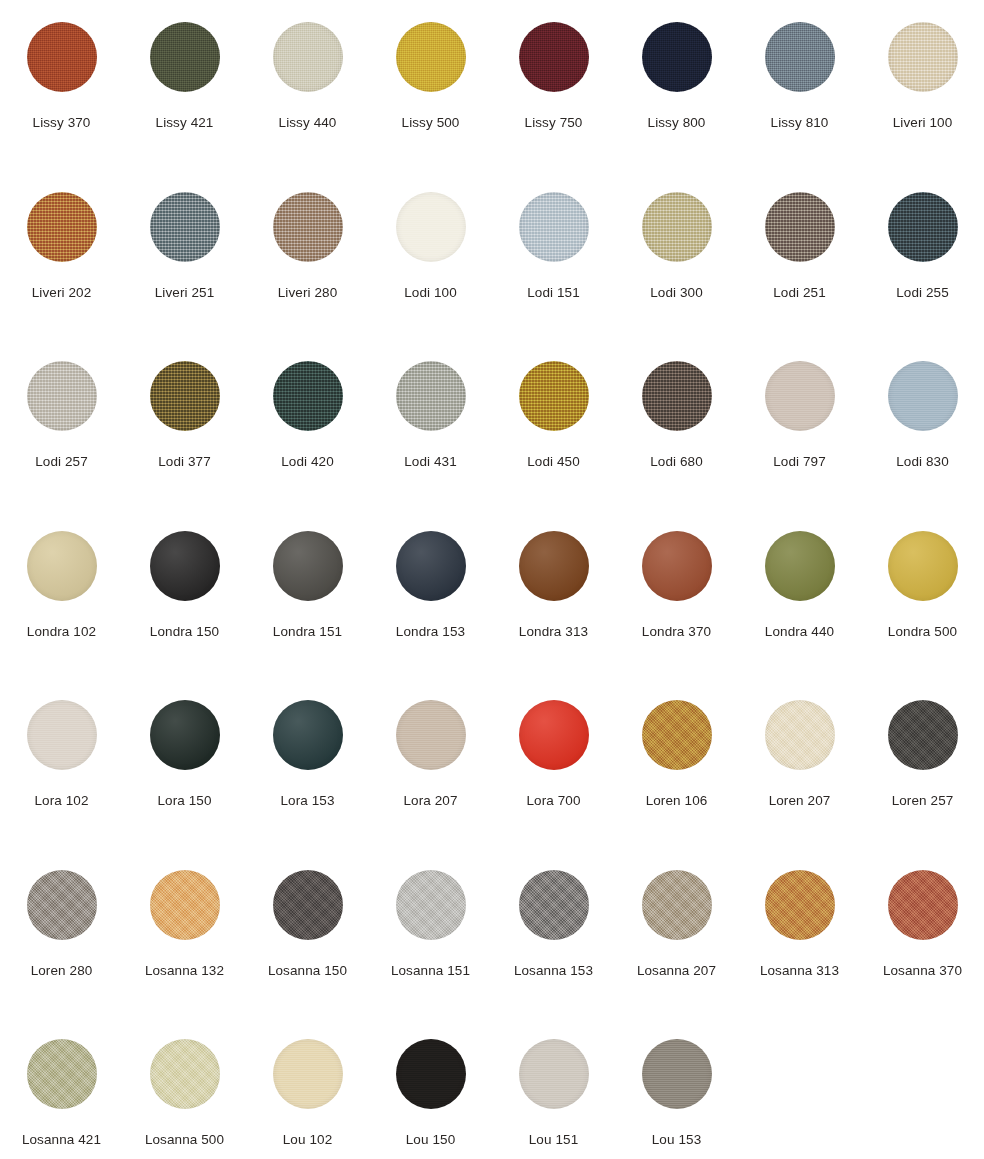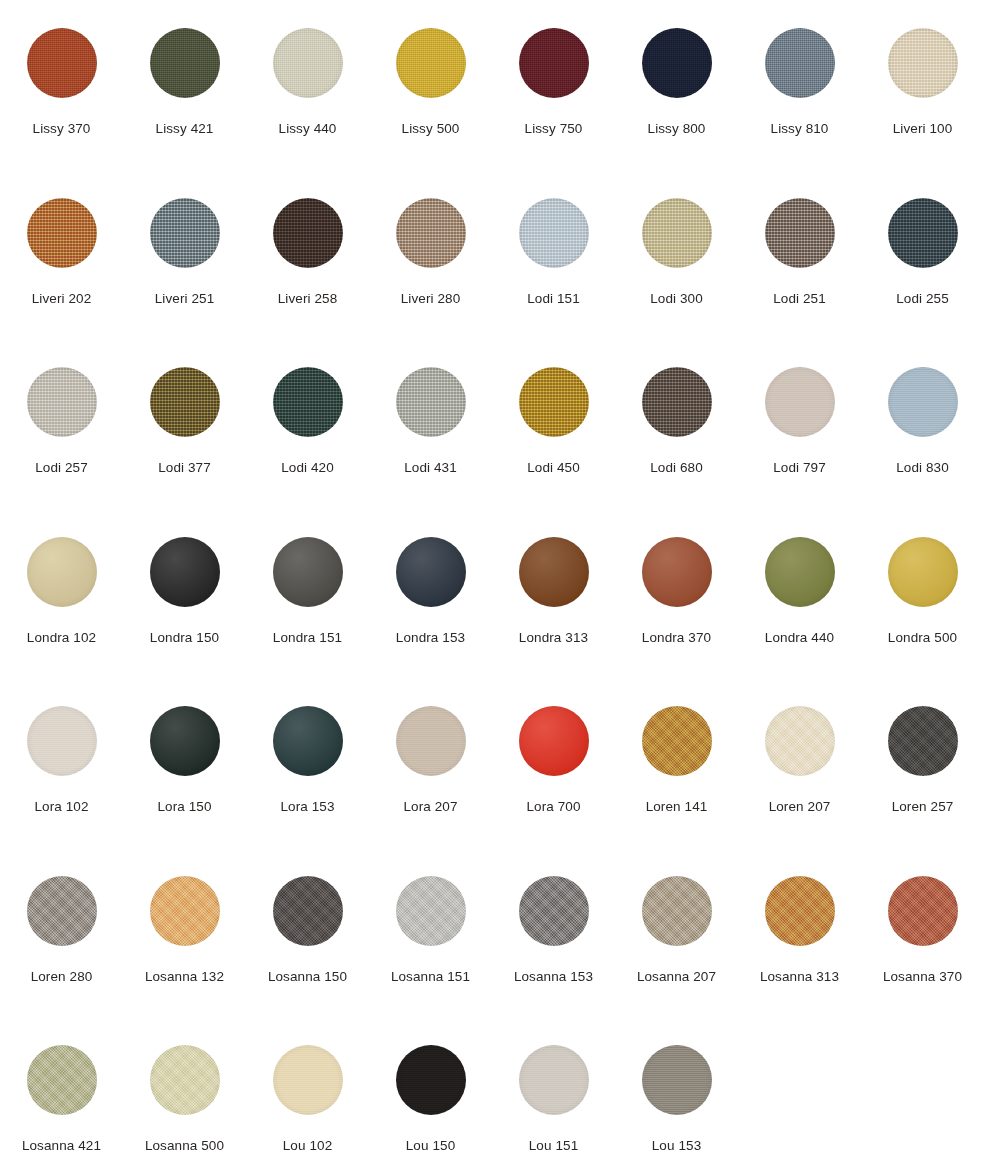--- a/index.html
+++ b/index.html
@@ -16,21 +16,21 @@
     color: #231f20;
     overflow: hidden;
   }
 
   #swatch-grid {
     display: grid;
     grid-template-columns: repeat(8, 123px);
     grid-template-rows: repeat(7, 169.5px);
     width: 984px;
     height: 1159px;
-    padding-top: 18px;
+    padding-top: 12px;
   }
 
   .swatch-cell {
     display: flex;
     flex-direction: column;
     align-items: center;
     justify-content: flex-start;
   }
 
   .swatch-disc {
@@ -132,28 +132,28 @@
     </div>
     <div class="swatch-cell">
       <div class="swatch-disc tex-coarse" style="background: rgb(185, 124, 66);"></div>
       <div class="swatch-label">Liveri 202</div>
     </div>
     <div class="swatch-cell">
       <div class="swatch-disc tex-coarse" style="background: rgb(128, 140, 144);"></div>
       <div class="swatch-label">Liveri 251</div>
     </div>
     <div class="swatch-cell">
-      <div class="swatch-disc tex-coarse" style="background: rgb(74, 58, 51);"></div>
-      <div class="swatch-label">Liveri 258</div>
-    </div>
-    <div class="swatch-cell">
       <div class="swatch-disc tex-coarse" style="background: rgb(171, 150, 132);"></div>
       <div class="swatch-label">Liveri 280</div>
     </div>
     <div class="swatch-cell">
+      <div class="swatch-disc tex-fine" style="background: rgb(242, 239, 228);"></div>
+      <div class="swatch-label">Lodi 100</div>
+    </div>
+    <div class="swatch-cell">
       <div class="swatch-disc tex-coarse" style="background: rgb(193, 203, 210);"></div>
       <div class="swatch-label">Lodi 151</div>
     </div>
     <div class="swatch-cell">
       <div class="swatch-disc tex-coarse" style="background: rgb(200, 191, 156);"></div>
       <div class="swatch-label">Lodi 300</div>
     </div>
     <div class="swatch-cell">
       <div class="swatch-disc tex-coarse" style="background: rgb(138, 125, 114);"></div>
       <div class="swatch-label">Lodi 251</div>
@@ -241,21 +241,21 @@
     <div class="swatch-cell">
       <div class="swatch-disc tex-fine" style="background: rgb(203, 188, 172);"></div>
       <div class="swatch-label">Lora 207</div>
     </div>
     <div class="swatch-cell">
       <div class="swatch-disc tex-smooth" style="background: rgb(224, 48, 32);"></div>
       <div class="swatch-label">Lora 700</div>
     </div>
     <div class="swatch-cell">
       <div class="swatch-disc tex-grain" style="background: rgb(184, 134, 60);"></div>
-      <div class="swatch-label">Loren 141</div>
+      <div class="swatch-label">Loren 106</div>
     </div>
     <div class="swatch-cell">
       <div class="swatch-disc tex-grain" style="background: rgb(230, 220, 196);"></div>
       <div class="swatch-label">Loren 207</div>
     </div>
     <div class="swatch-cell">
       <div class="swatch-disc tex-grain" style="background: rgb(74, 72, 69);"></div>
       <div class="swatch-label">Loren 257</div>
     </div>
     <div class="swatch-cell">

